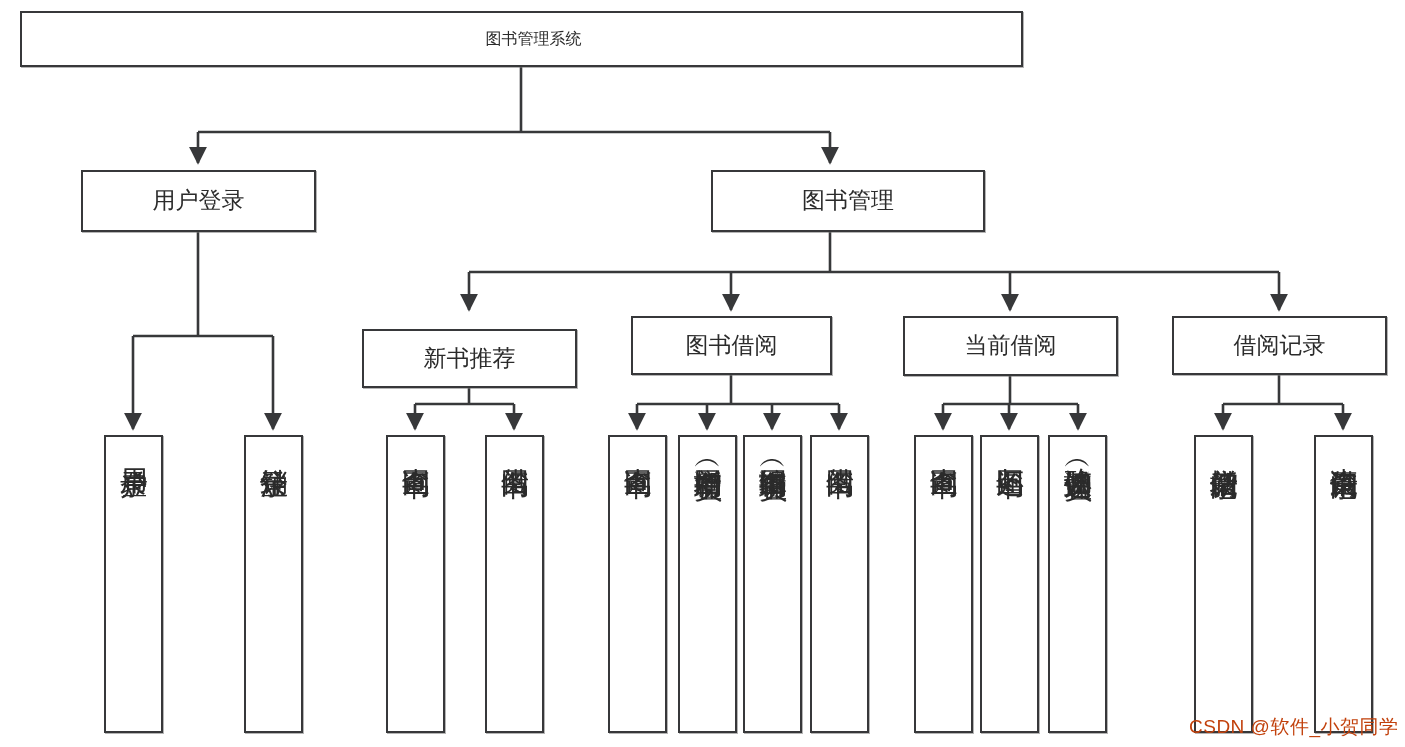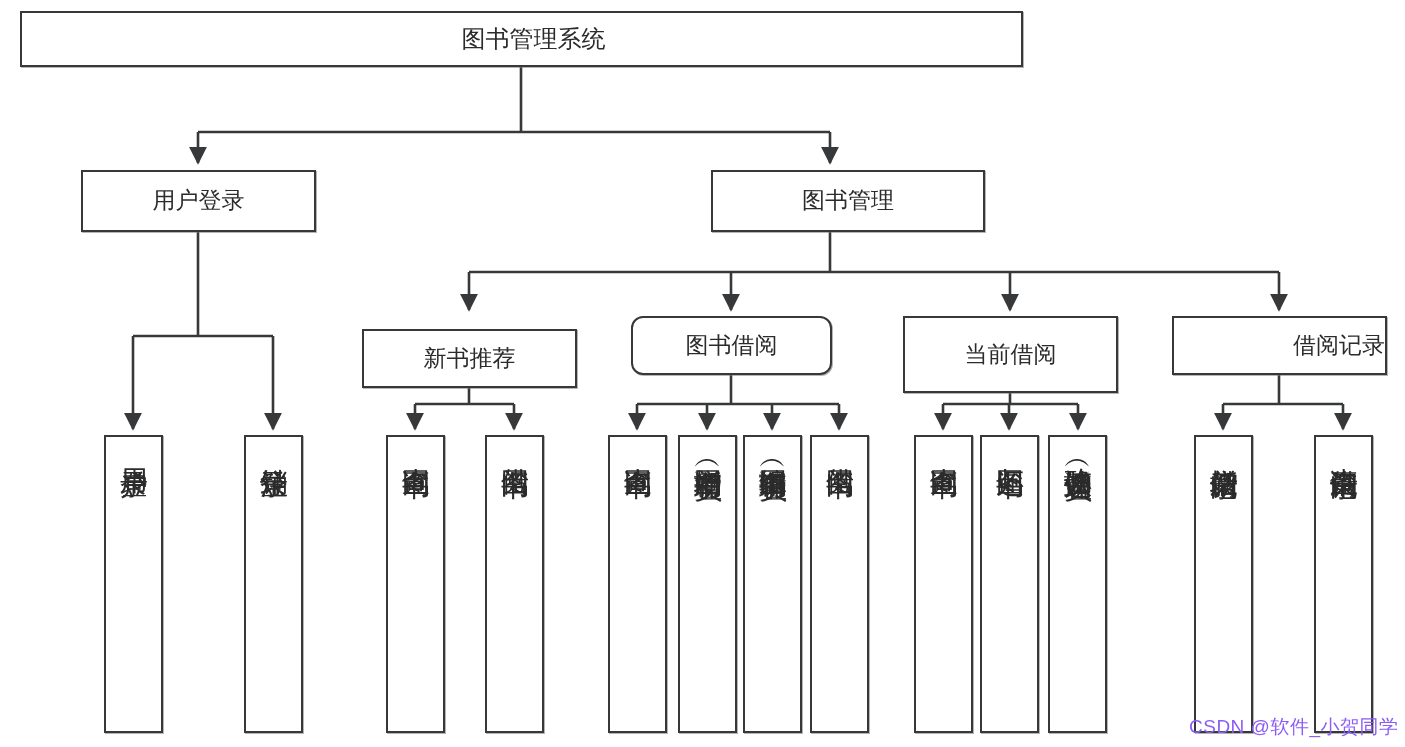--- a/index.html
+++ b/index.html
@@ -37,41 +37,41 @@
   .node .label {
     color: #2b2b2b;
     text-align: center;
     line-height: 1.18;
     white-space: nowrap;
   }
   .node.horizontal .label {
     font-size: 23px;
   }
   .node.root .label {
-    font-size: 24px;
+    font-size: 16px;
     margin-left: 24px;
   }
   .node.vertical {
     align-items: flex-start;
     justify-content: center;
     padding-top: 9px;
   }
   .node.vertical .label {
     writing-mode: vertical-rl;
     text-orientation: upright;
     font-size: 28px;
     letter-spacing: 1px;
     line-height: 1;
   }
   .watermark {
     position: absolute;
     left: 1189px;
     top: 714px;
     font-size: 19px;
-    color: #8b5cf6;
+    color: #c2410c;
     letter-spacing: 0.5px;
     z-index: 5;
     white-space: nowrap;
   }
 </style>
 </head>
 <body>
 
 <div id="canvas">
 
@@ -132,27 +132,27 @@
   <div class="node horizontal" style="left:81px; top:170px; width:235px; height:62px;">
     <span class="label">用户登录</span>
   </div>
   <div class="node horizontal" style="left:711px; top:170px; width:274px; height:62px;">
     <span class="label">图书管理</span>
   </div>
 
   <div class="node horizontal" style="left:362px; top:316px; width:215px; height:59px;margin-top:13px;">
     <span class="label">新书推荐</span>
   </div>
-  <div class="node horizontal" style="left:631px; top:316px; width:201px; height:59px;border-radius:12px;">
+  <div class="node horizontal" style="left:631px; top:316px; width:201px; height:59px;">
     <span class="label">图书借阅</span>
   </div>
-  <div class="node horizontal" style="left:903px; top:316px; width:215px; height:77px;">
+  <div class="node horizontal" style="left:903px; top:316px; width:215px; height:60px;">
     <span class="label">当前借阅</span>
   </div>
-  <div class="node horizontal" style="left:1172px; top:316px; width:215px; height:59px;justify-content:flex-end;">
+  <div class="node horizontal" style="left:1172px; top:316px; width:215px; height:59px;">
     <span class="label">借阅记录</span>
   </div>
 
   <div class="node vertical" style="left:104px; top:435px; width:59px; height:298px;">
     <span class="label">用户登录</span>
   </div>
   <div class="node vertical" style="left:244px; top:435px; width:59px; height:298px;">
     <span class="label">注销登录</span>
   </div>
 

